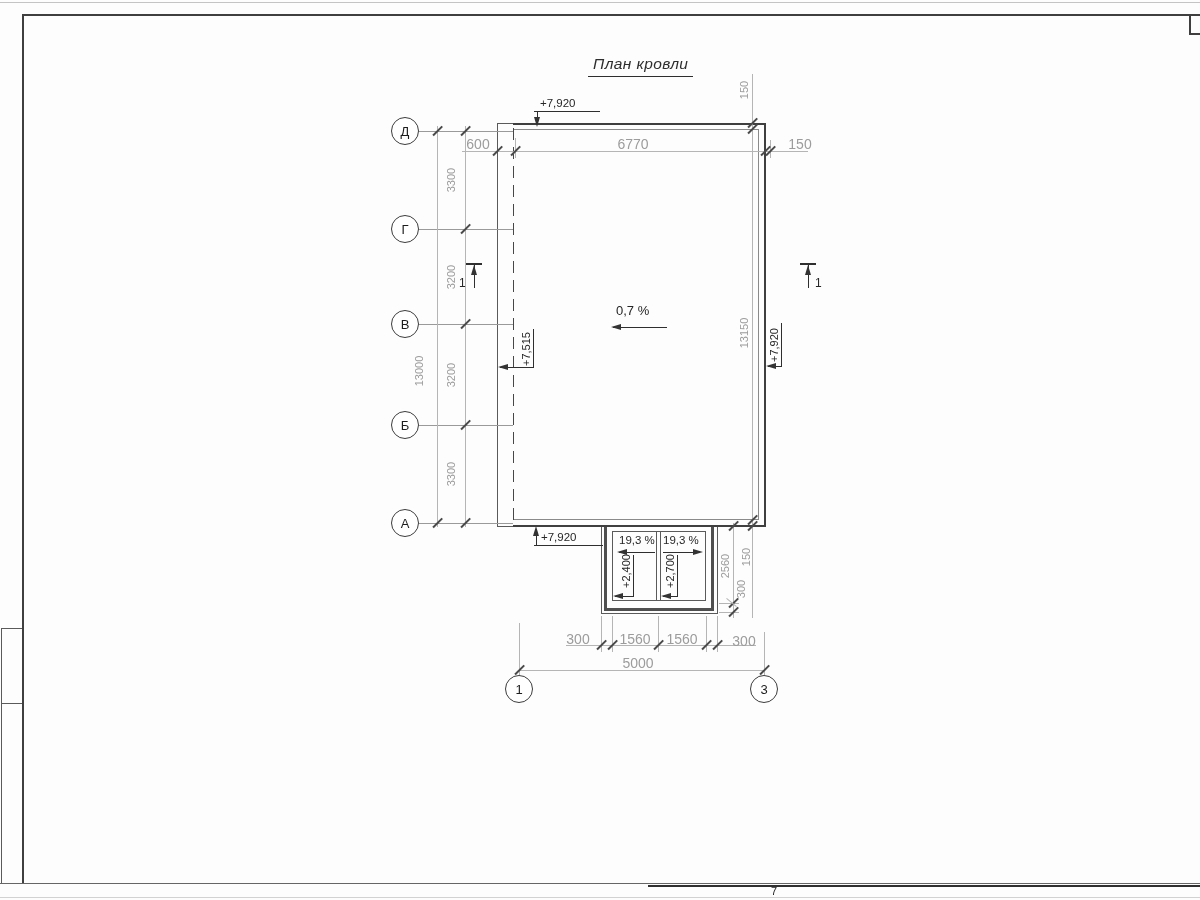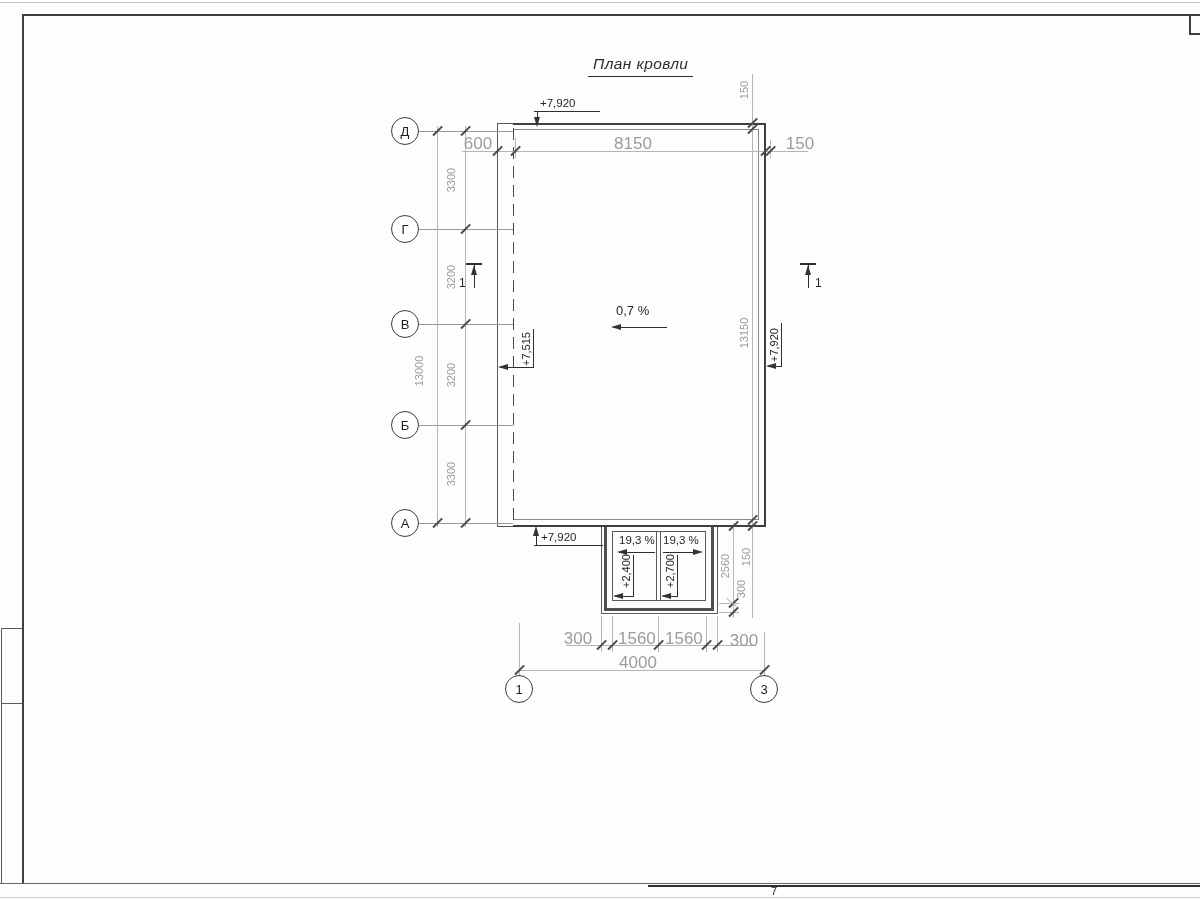--- a/index.html
+++ b/index.html
@@ -11,21 +11,21 @@
   .lnm{position:absolute;background:#8a8a8a;}   
   .lnd{position:absolute;background:#3f3f3f;}   
   .lnw{position:absolute;background:#4f4f4f;}   
   .lnt{position:absolute;background:#5a5a5a;}   
   .lnb{position:absolute;background:#2f2f2f;}   
   
   .dash{position:absolute;width:1.4px;background:repeating-linear-gradient(to bottom,#474747 0 12px,transparent 12px 19px);}
   
   .tick{position:absolute;width:13px;height:1.6px;background:#4a4a4a;transform:rotate(-45deg);}
   
-  .dim {position:absolute;color:#9c9c9c;font-size:17px;line-height:14px;white-space:nowrap;text-align:center;}
+  .dim {position:absolute;color:#9c9c9c;font-size:14px;line-height:14px;white-space:nowrap;text-align:center;}
   .dimr{position:absolute;color:#9c9c9c;font-size:11px;line-height:16px;white-space:nowrap;text-align:center;
         width:60px;transform:rotate(-90deg);}
   .blk {position:absolute;color:#262626;font-size:11.5px;line-height:14px;white-space:nowrap;}
   .blkr{position:absolute;color:#262626;font-size:11px;line-height:16px;white-space:nowrap;text-align:center;
         width:60px;transform:rotate(-90deg);}
   
   .ahl{position:absolute;width:0;height:0;border-top:3.2px solid transparent;border-bottom:3.2px solid transparent;border-right:10px solid #333;}
   .ahr{position:absolute;width:0;height:0;border-top:3.2px solid transparent;border-bottom:3.2px solid transparent;border-left:10px solid #333;}
   .ahu{position:absolute;width:0;height:0;border-left:3.2px solid transparent;border-right:3.2px solid transparent;border-bottom:10px solid #333;}
   .ahd{position:absolute;width:0;height:0;border-left:3.2px solid transparent;border-right:3.2px solid transparent;border-top:10px solid #333;}
@@ -117,21 +117,21 @@
   <div class="dimr" style="left:421px;top:466px;">3300</div>
 
   <div class="ln" style="left:462px;top:151px;width:346px;height:1px;"></div>
   <div class="ln" style="left:515px;top:138px;width:1px;height:20px;"></div>
   <div class="ln" style="left:770px;top:140px;width:1px;height:18px;"></div>
   <div class="tick" style="left:490.5px;top:150px;"></div>
   <div class="tick" style="left:508.5px;top:150px;"></div>
   <div class="tick" style="left:758.5px;top:150px;"></div>
   <div class="tick" style="left:763.5px;top:150px;"></div>
   <div class="dim" style="left:458px;top:137px;width:40px;">600</div>
-  <div class="dim" style="left:603px;top:137px;width:60px;">8150</div>
+  <div class="dim" style="left:603px;top:137px;width:60px;">6770</div>
   <div class="dim" style="left:780px;top:137px;width:40px;">150</div>
 
   <div class="ln" style="left:752px;top:74px;width:1px;height:544px;"></div>
   <div class="tick" style="left:745.5px;top:122px;"></div>
   <div class="tick" style="left:745.5px;top:128px;"></div>
   <div class="tick" style="left:745.5px;top:519px;"></div>
   <div class="tick" style="left:745.5px;top:525px;"></div>
   <div class="dimr" style="left:714px;top:82px;">150</div>
   <div class="dimr" style="left:714px;top:325px;">13150</div>
   <div class="dimr" style="left:716px;top:549px;">150</div>
@@ -160,21 +160,21 @@
   <div class="dim" style="left:563px;top:632px;width:30px;">300</div>
   <div class="dim" style="left:618px;top:632px;width:34px;">1560</div>
   <div class="dim" style="left:665px;top:632px;width:34px;">1560</div>
   <div class="dim" style="left:729px;top:634px;width:30px;">300</div>
 
   <div class="ln" style="left:519px;top:670px;width:245px;height:1px;"></div>
   <div class="ln" style="left:519px;top:623px;width:1px;height:52px;"></div>
   <div class="ln" style="left:764px;top:632px;width:1px;height:43px;"></div>
   <div class="tick" style="left:512.5px;top:669px;"></div>
   <div class="tick" style="left:757.5px;top:669px;"></div>
-  <div class="dim" style="left:618px;top:656px;width:40px;">4000</div>
+  <div class="dim" style="left:618px;top:656px;width:40px;">5000</div>
 
   <div class="circ" style="left:505px;top:675px;">
       <span>1</span>
     </div>
   <div class="circ" style="left:750px;top:675px;">
       <span>3</span>
     </div>
 
   <div class="blk" style="left:540px;top:96px;">+7,920</div>
   <div class="lnb" style="left:534px;top:111px;width:66px;height:1px;"></div>

